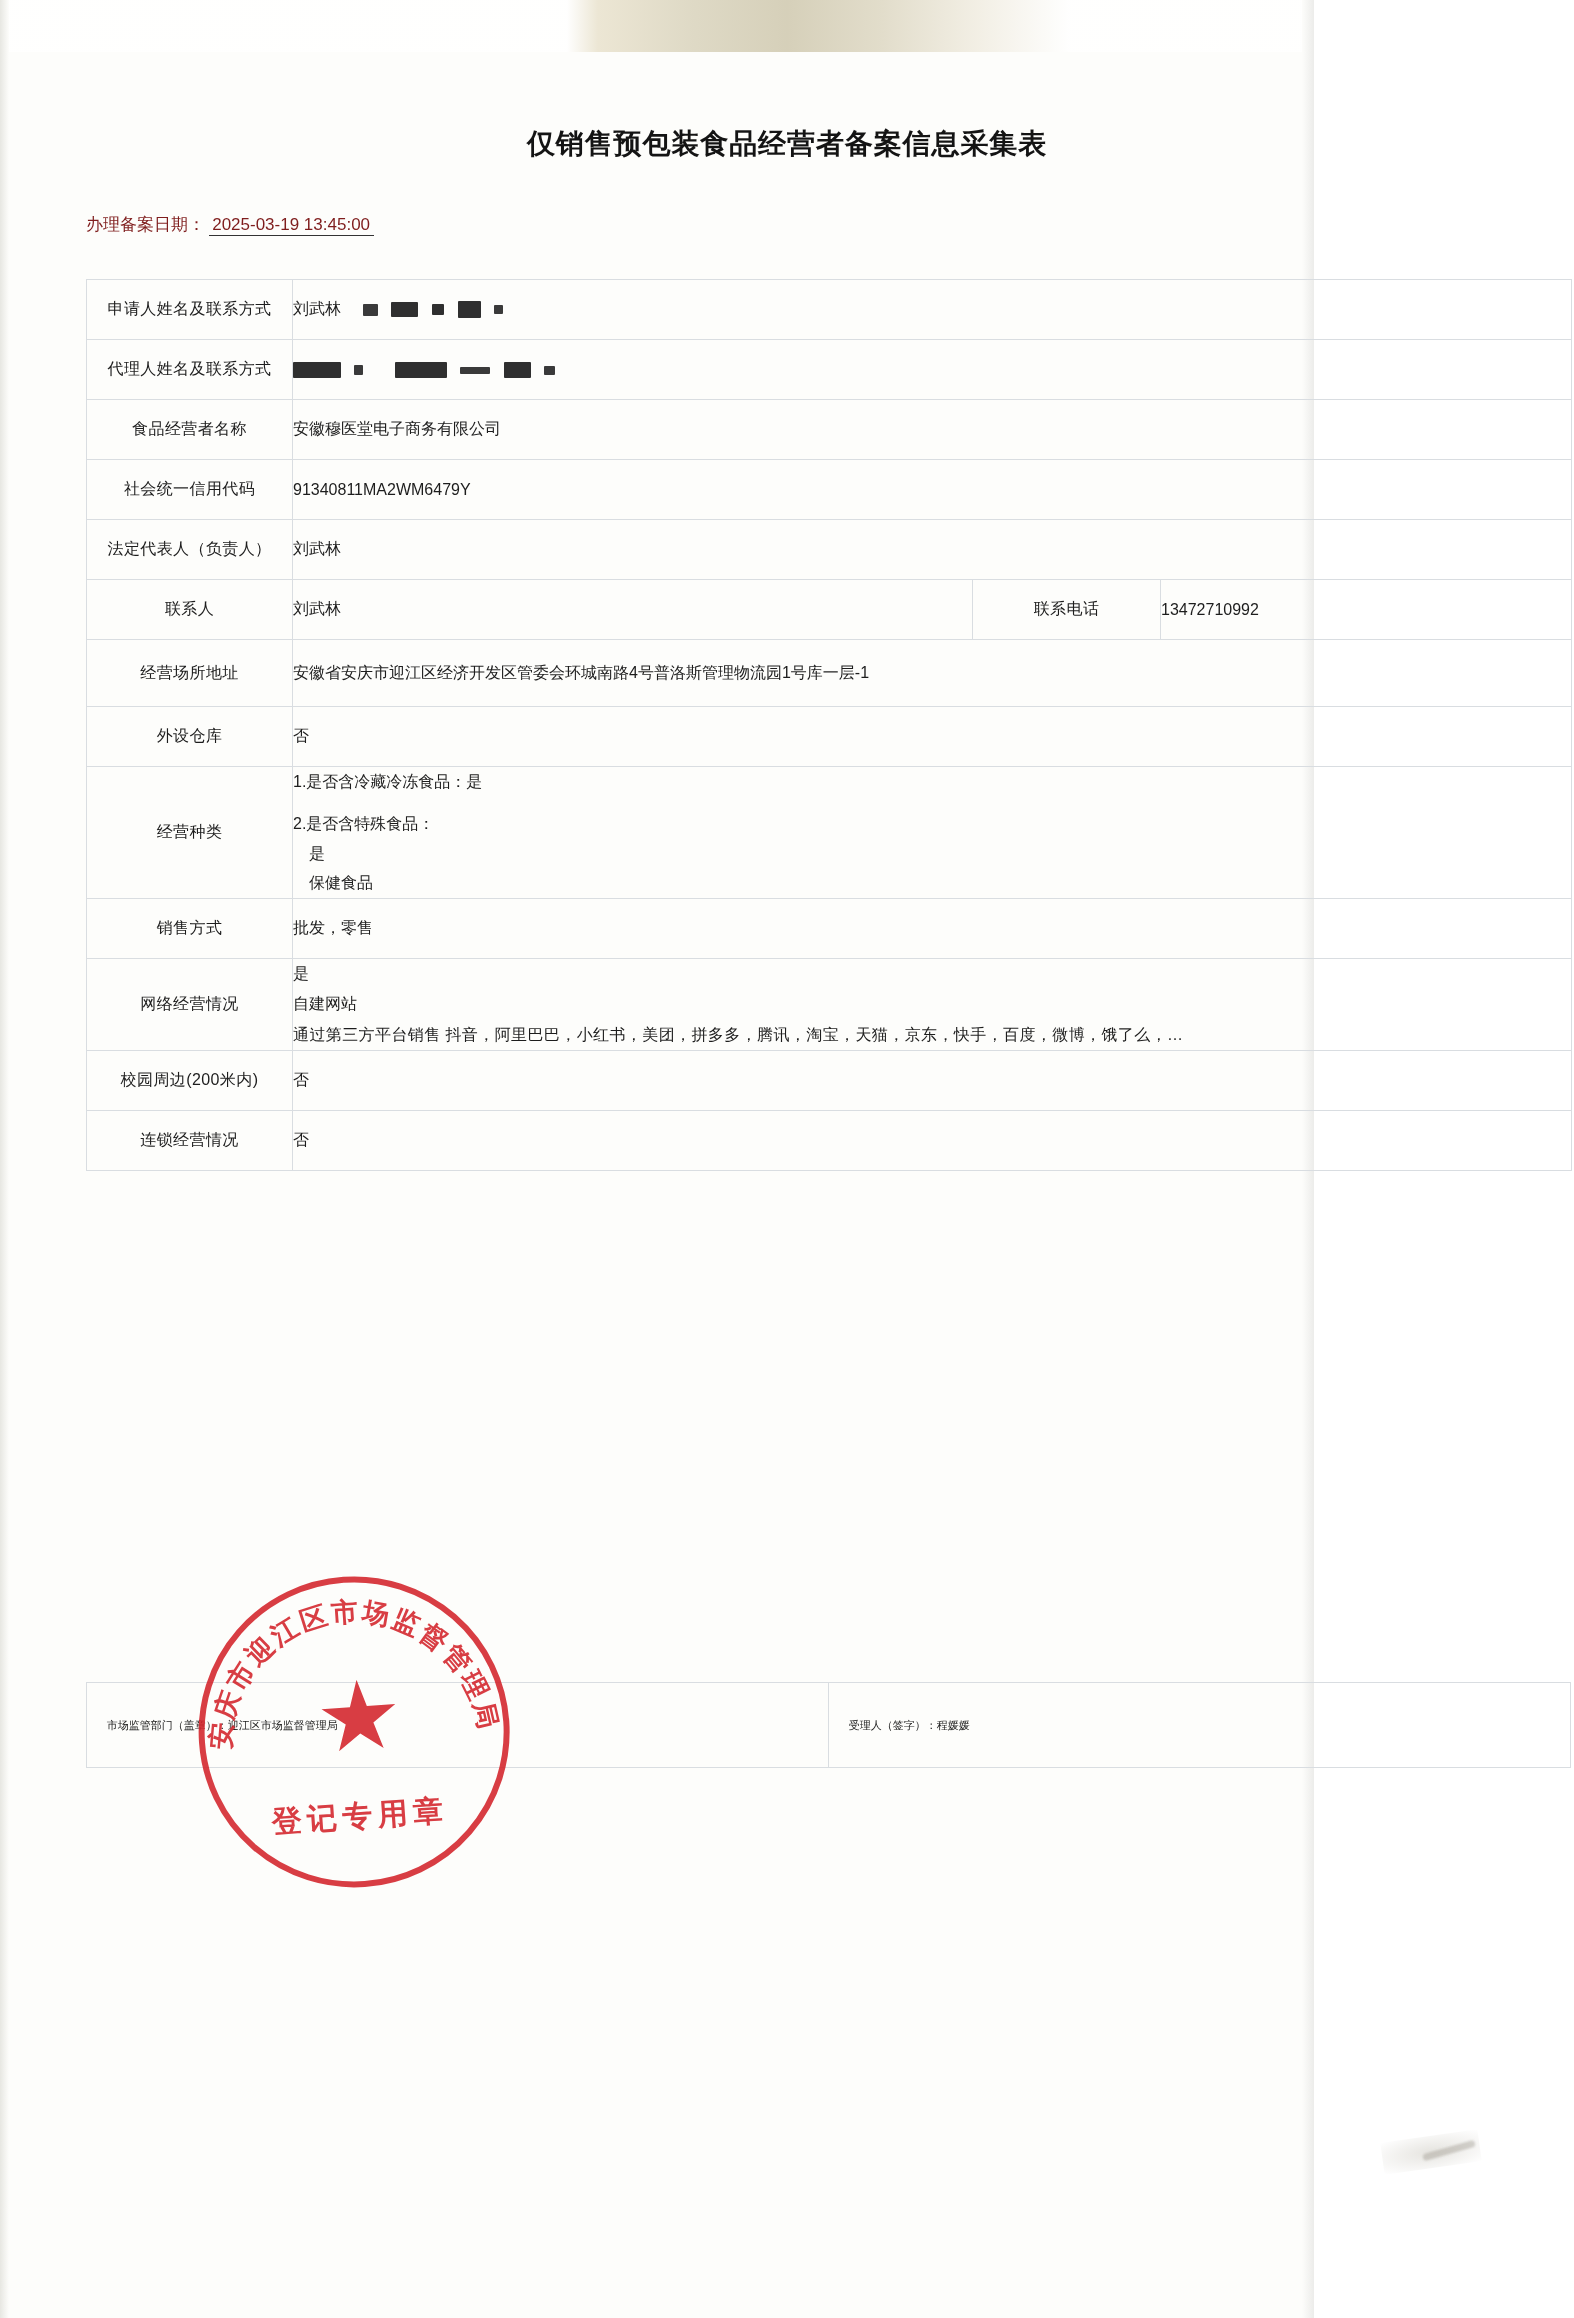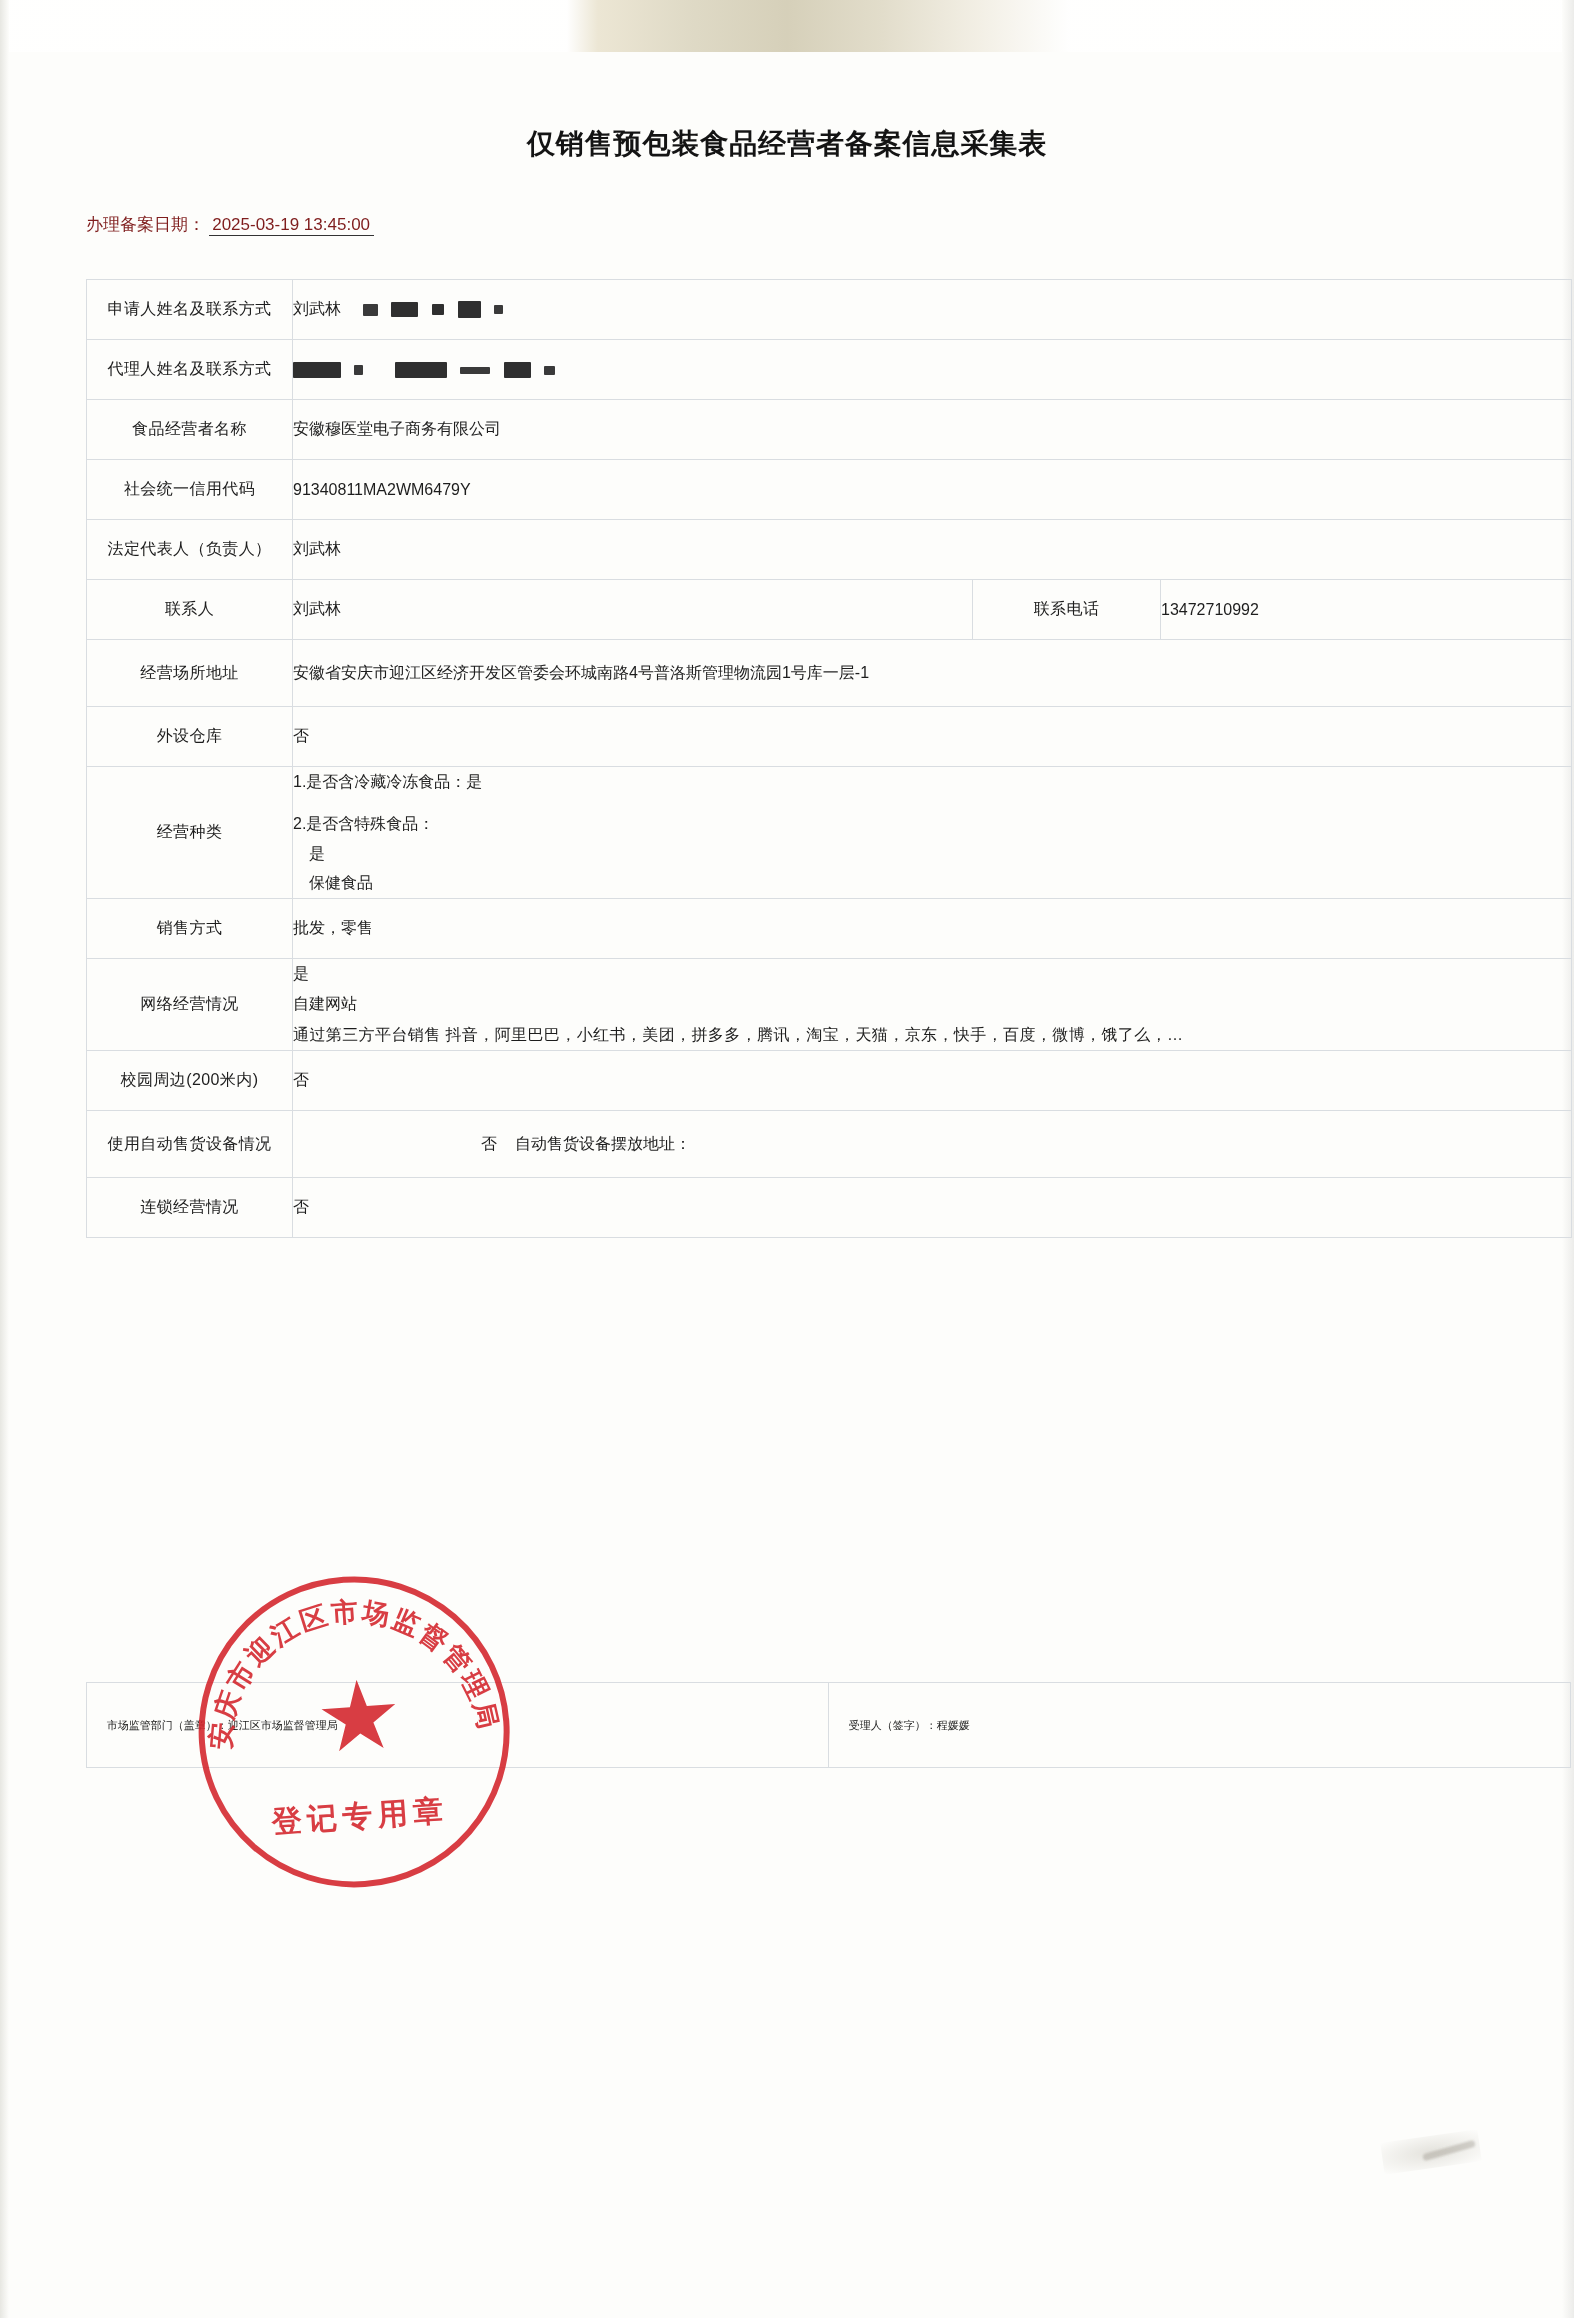--- a/index.html
+++ b/index.html
@@ -13,21 +13,21 @@
     position: relative;
     font-family: "Liberation Sans", sans-serif;
     color: #1a1a1a;
     overflow: hidden;
   }
 
   
   .page {
     position: absolute;
     left: 0; top: 0;
-    width: 1574px;
+    width: 1314px;
     height: 2319px;
     background: #fdfdfb;
   }
   .scan-top-band {
     position: absolute;
     left: 0; top: 0;
     width: 1574px;
     height: 52px;
     background: linear-gradient(to right,
        #ffffff 0%, #ffffff 36%,
@@ -332,26 +332,20 @@
           <div>自建网站</div>
           <div class="platforms">通过第三方平台销售 抖音，阿里巴巴，小红书，美团，拼多多，腾讯，淘宝，天猫，京东，快手，百度，微博，饿了么，…</div>
         </td>
       </tr>
 
       <tr class="row-h-norm">
         <td class="lbl">校园周边(200米内)</td>
         <td class="val" colspan="3">否</td>
       </tr>
 
-      <tr class="row-h-addr">
-        <td class="lbl">使用自动售货设备情况</td>
-        <td class="vending-line" colspan="3">
-          <span class="gap1"></span><span>否</span><span class="gap2"></span><span>自动售货设备摆放地址：</span>
-        </td>
-      </tr>
 
       <tr class="row-h-norm">
         <td class="lbl">连锁经营情况</td>
         <td class="val" colspan="3">否</td>
       </tr>
     </tbody>
   </table>
 
   <table class="footer-table" style="top:1682px;">
     <colgroup>

